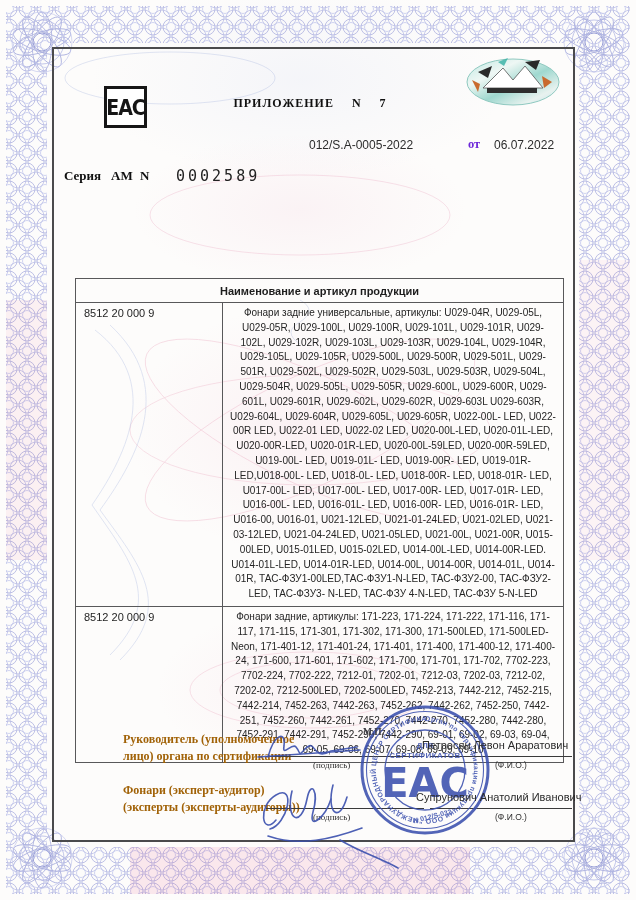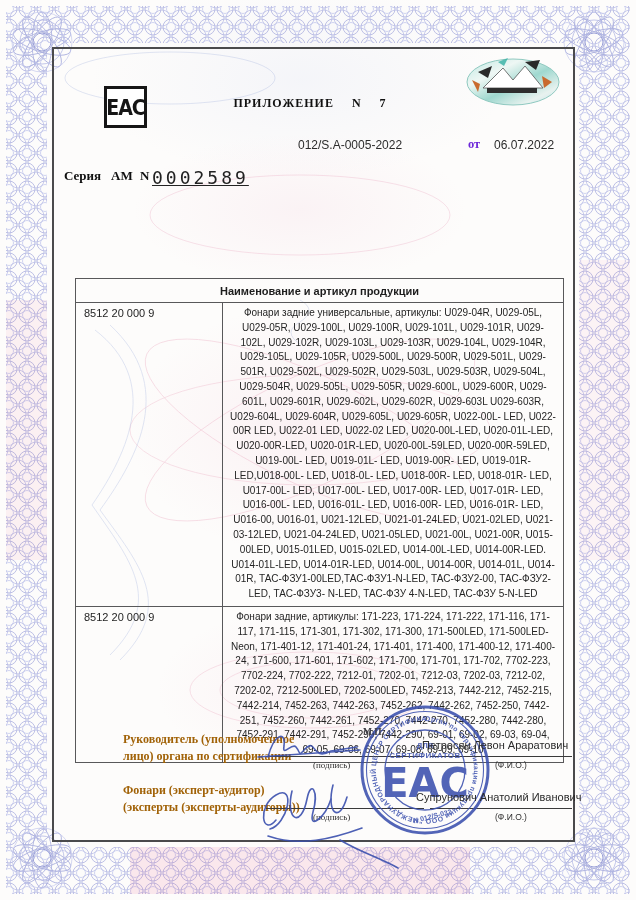--- a/index.html
+++ b/index.html
@@ -18,29 +18,29 @@
   .eac-logo{position:absolute;left:104px;top:86px;width:43px;height:42px;border:3.5px solid #161616;
             box-sizing:border-box;display:flex;align-items:center;justify-content:center;background:#fff;}
   .eac-logo span{font-family:"DejaVu Sans",sans-serif;font-weight:900;font-size:19px;color:#161616;
             letter-spacing:-1px;transform:scaleY(1.12);}
   .title{position:absolute;left:140px;top:61px;width:340px;text-align:center;
          font-family:"Liberation Serif",serif;font-weight:bold;font-size:12px;color:#111;
          letter-spacing:1px;word-spacing:14px;margin-top:35px;}
   .cert-line{position:absolute;left:64px;top:137px;width:510px;height:20px;}
   .cert-line .prefix{position:absolute;left:0;font-family:"Liberation Serif",serif;font-weight:bold;
          font-size:12.5px;word-spacing:5px;color:#111;}
-  .cert-line .num{position:absolute;left:234px;top:1px;font-size:12px;color:#2c2c2c;}
+  .cert-line .num{position:absolute;left:245px;top:1px;font-size:12px;color:#2c2c2c;}
   .cert-line .from{position:absolute;left:404px;font-family:"Liberation Serif",serif;font-weight:bold;font-size:12.5px;color:#6d28d9;text-align:right;}
   .cert-line .date{position:absolute;left:430px;top:1px;font-size:12px;color:#2c2c2c;}
   .series-line{position:absolute;left:64px;top:168px;width:400px;height:22px;}
   .series-line .lbl{position:absolute;left:0;font-family:"Liberation Serif",serif;font-weight:bold;font-size:13px;color:#111;}
   .series-line .code{position:absolute;left:47px;font-family:"Liberation Serif",serif;font-weight:bold;font-size:13px;color:#111;}
   .series-line .n{position:absolute;left:76px;font-family:"Liberation Serif",serif;font-weight:bold;font-size:13px;color:#111;}
-  .series-line .snum{position:absolute;left:88px;top:-1px;font-family:"DejaVu Sans Mono",monospace;
-         font-size:18px;letter-spacing:3px;color:#222;text-decoration:underline;}
+  .series-line .snum{position:absolute;left:112px;top:-1px;font-family:"DejaVu Sans Mono",monospace;
+         font-size:15px;letter-spacing:3px;color:#222;}
   .intro{position:absolute;left:78px;top:228px;width:480px;font-size:11px;color:#262626;}
   
   .ptable{position:absolute;left:75px;top:278px;width:489px;border:1.2px solid #58585a;box-sizing:border-box;}
   .thead{display:flex;border-bottom:1.2px solid #58585a;font-weight:bold;font-size:11px;color:#1d1d1d;}
   .thead>div{padding:6px 4px 5px;text-align:center;box-sizing:border-box;}
   .c1{width:147px;border-right:1.2px solid #58585a;box-sizing:border-box;}
   .c2{flex:1;}
   .trow{display:flex;}
   .trow+.trow{border-top:1px solid #58585a;}
   .trow .code{padding:4px 8px;font-size:11px;color:#242424;}

